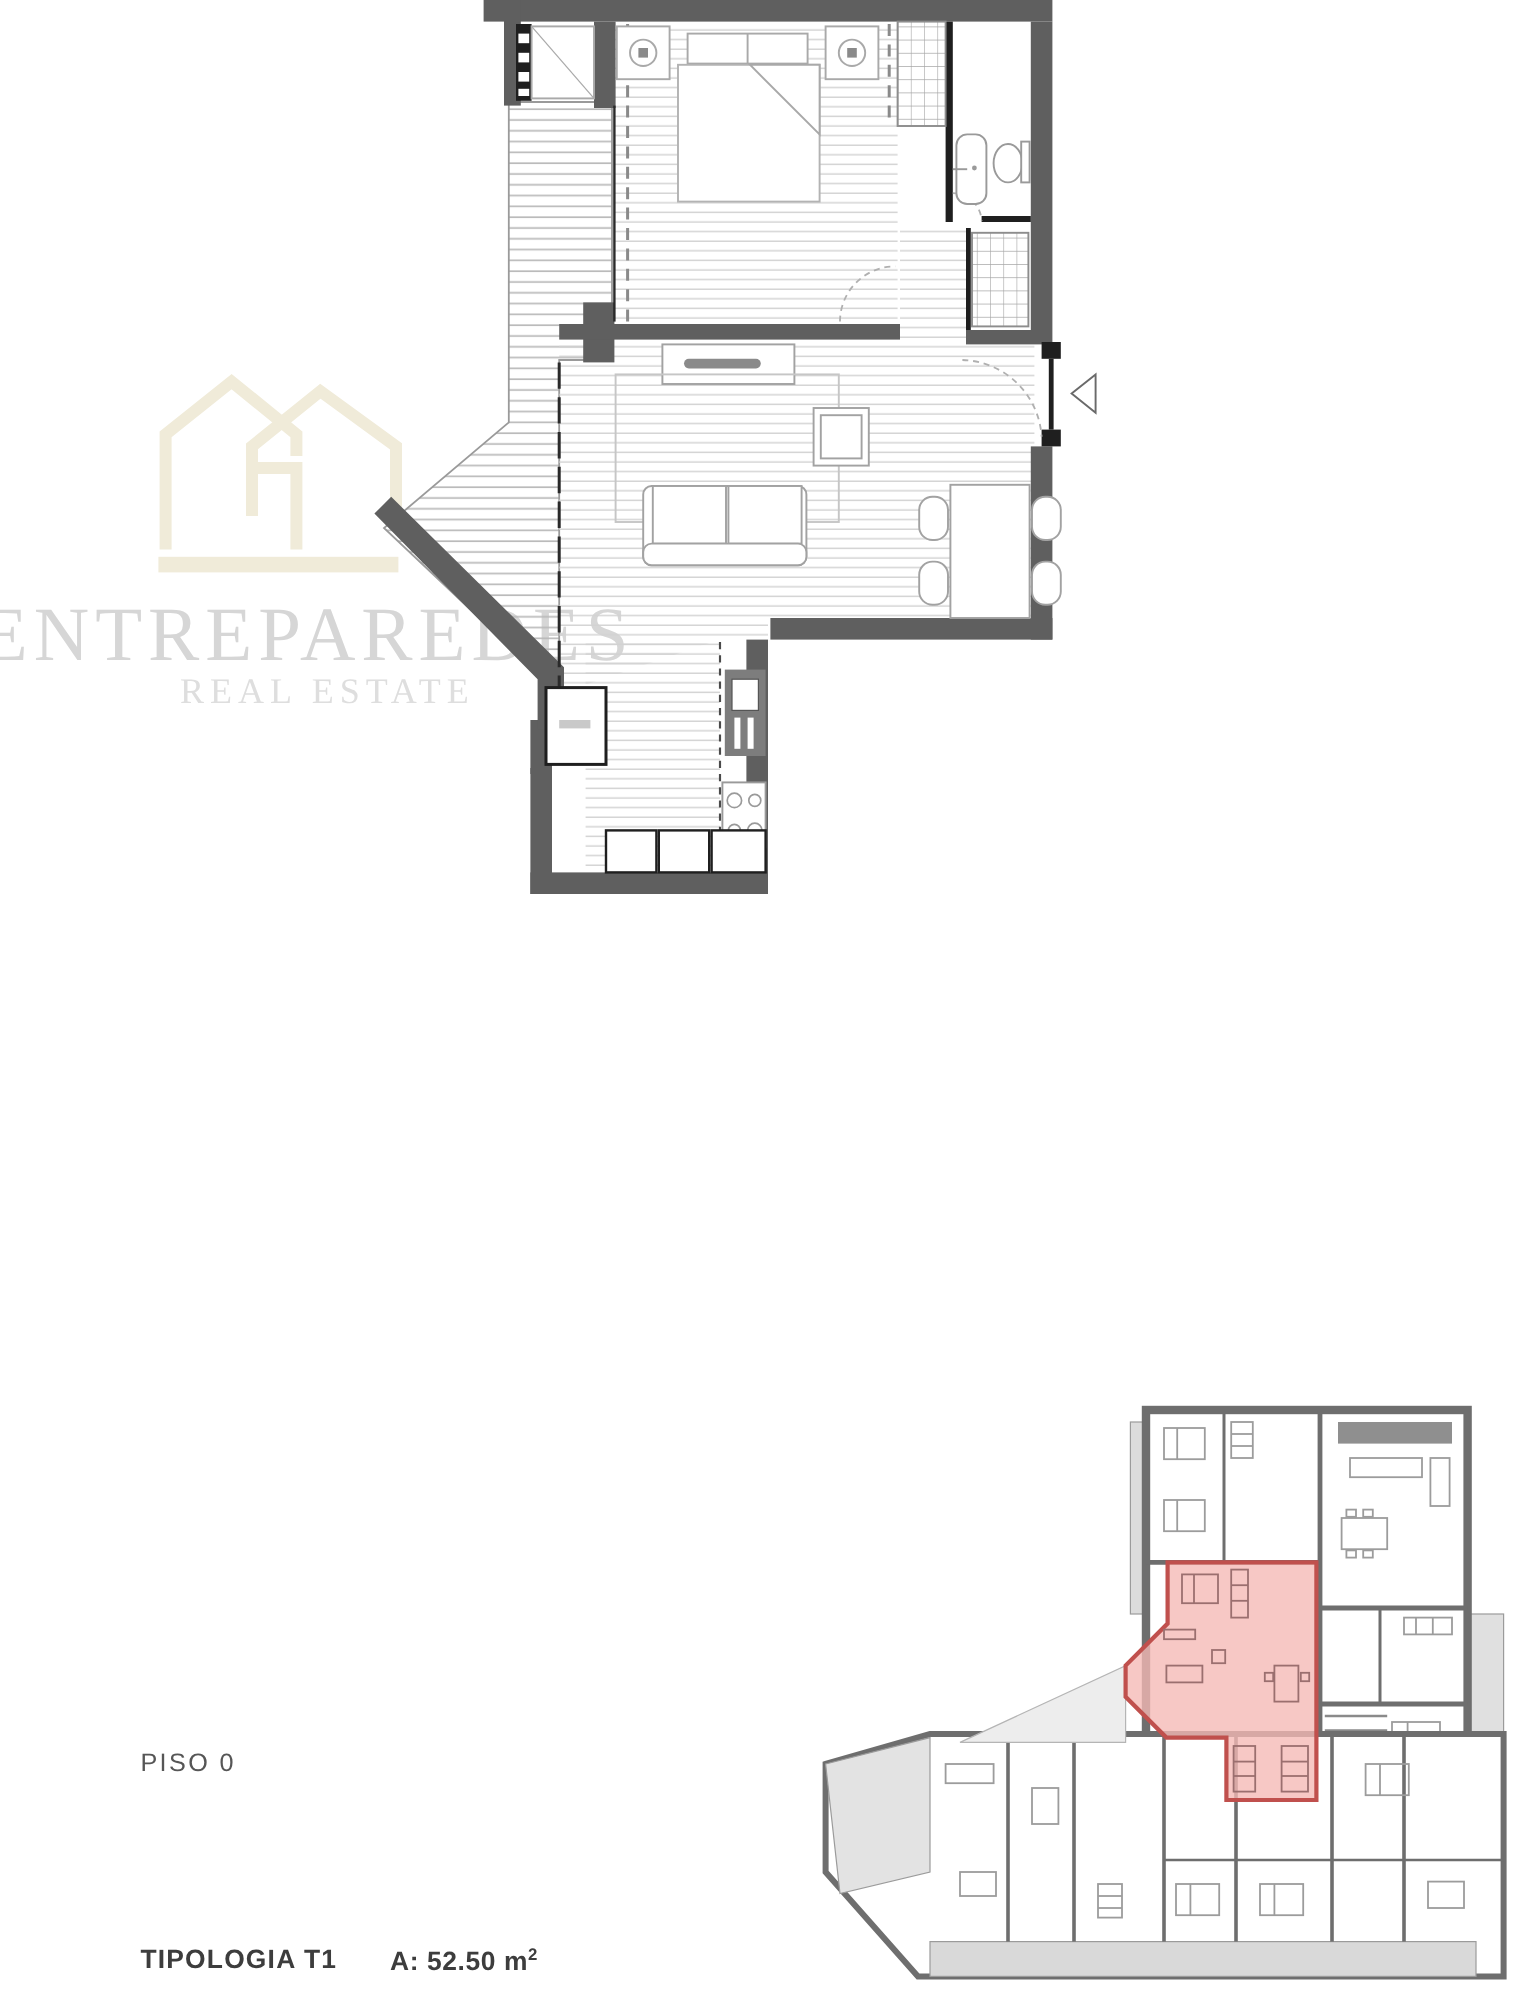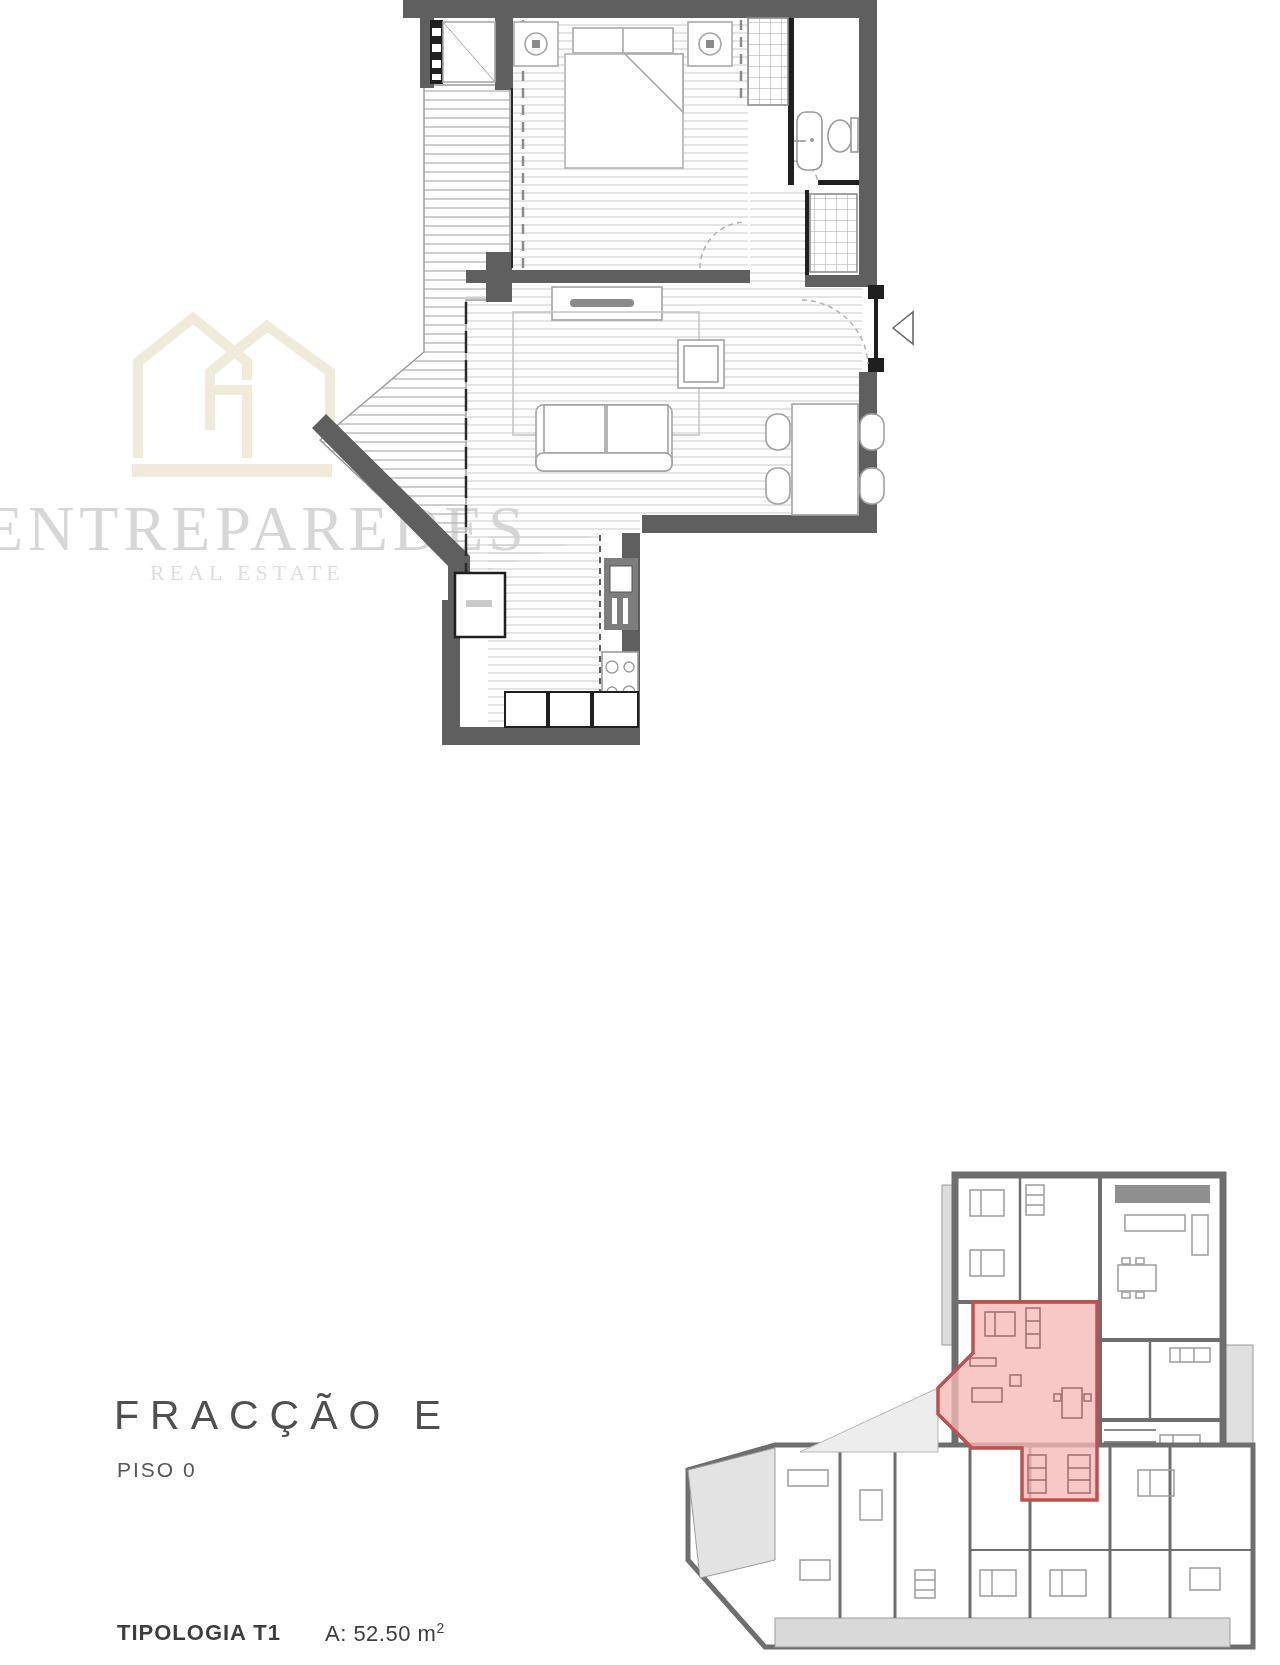--- a/index.html
+++ b/index.html
@@ -2,29 +2,29 @@
 <html><head>
 <meta charset="utf-8">
 <style>
   html,body{margin:0;padding:0;background:#ffffff;}
   .page{position:relative;width:1280px;height:1665px;background:#ffffff;overflow:hidden;
         font-family:"Liberation Sans", sans-serif;}
   
   .wm-brand{position:absolute;left:-16px;top:492px;font-family:"Liberation Serif", serif;
             font-size:64px;color:#d6d6d6;letter-spacing:5px;white-space:nowrap;}
   .wm-tagline{position:absolute;left:150px;top:560px;font-family:"Liberation Serif", serif;
-              font-size:22px;color:#dedede;letter-spacing:5px;white-space:nowrap;}
+              font-size:30px;color:#dedede;letter-spacing:5px;white-space:nowrap;}
   svg{position:absolute;display:block;}
   
   .fraction{position:absolute;left:114px;top:1392px;font-size:41px;font-weight:500;
             color:#4f4f4f;letter-spacing:11px;}
   .piso{position:absolute;left:117px;top:1458px;font-size:21px;color:#565656;letter-spacing:2px;text-align:right;}
   .tiporow{position:absolute;left:117px;top:1620px;font-size:22px;color:#3d3d3d;display:flex;gap:44px;}
   .tipo{font-weight:700;letter-spacing:1px;}
-  .area{font-weight:400;letter-spacing:0.5px;}
+  .area{font-weight:700;letter-spacing:0.5px;}
   .area sup{font-size:14px;}
 </style>
 </head>
 <body>
 
 <div class="page">
 
   <svg style="left:0;top:280px" width="480" height="220" viewBox="0 0 480 220">
     <g fill="none" stroke="#f0ebd9" stroke-width="10">
       <path d="M 138 178 L 138 82 L 193 38 L 247 82 L 247 100"></path>
@@ -265,20 +265,19 @@
         <rect x="358" y="365" width="18" height="38"></rect>
           <line x1="358" y1="378" x2="376" y2="378"></line>
           <line x1="358" y1="390" x2="376" y2="390"></line>
         <rect x="398" y="365" width="22" height="38"></rect>
           <line x1="398" y1="378" x2="420" y2="378"></line>
           <line x1="398" y1="390" x2="420" y2="390"></line>
       </g>
     </g>
   </svg>
 
-  <div class="fraction">FRACÇÃO E</div>
   <div class="piso">PISO 0</div>
   <div class="tiporow">
     <span class="tipo">TIPOLOGIA T1</span>
     <span class="area"><span>A: 52.50 m</span><sup>2</sup></span>
   </div>
 
 </div>
 
 </body></html>

